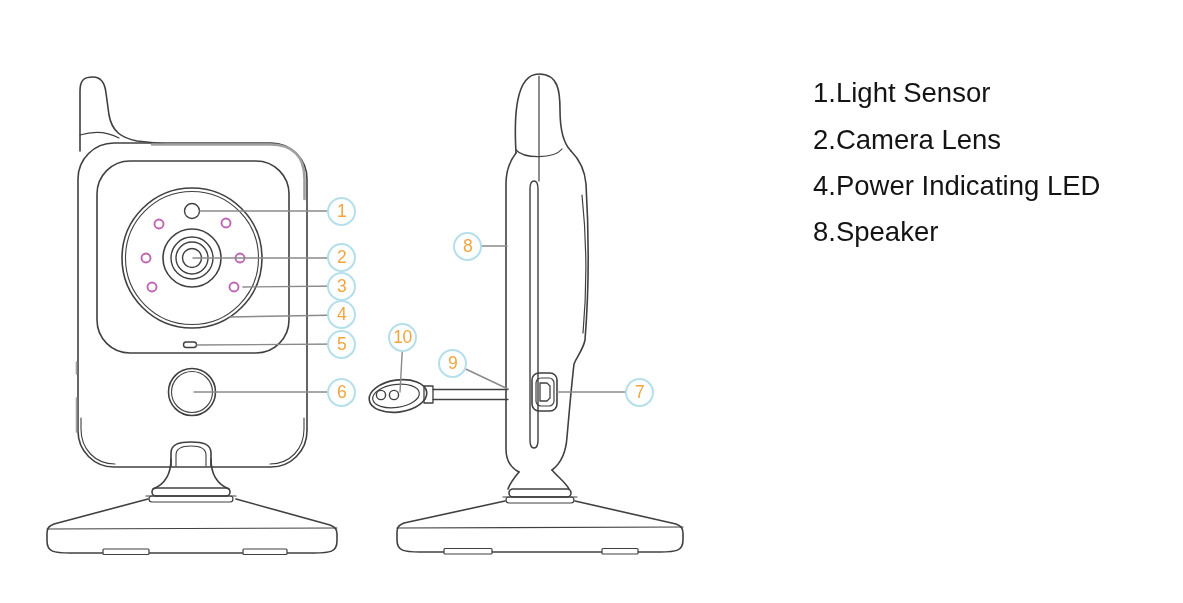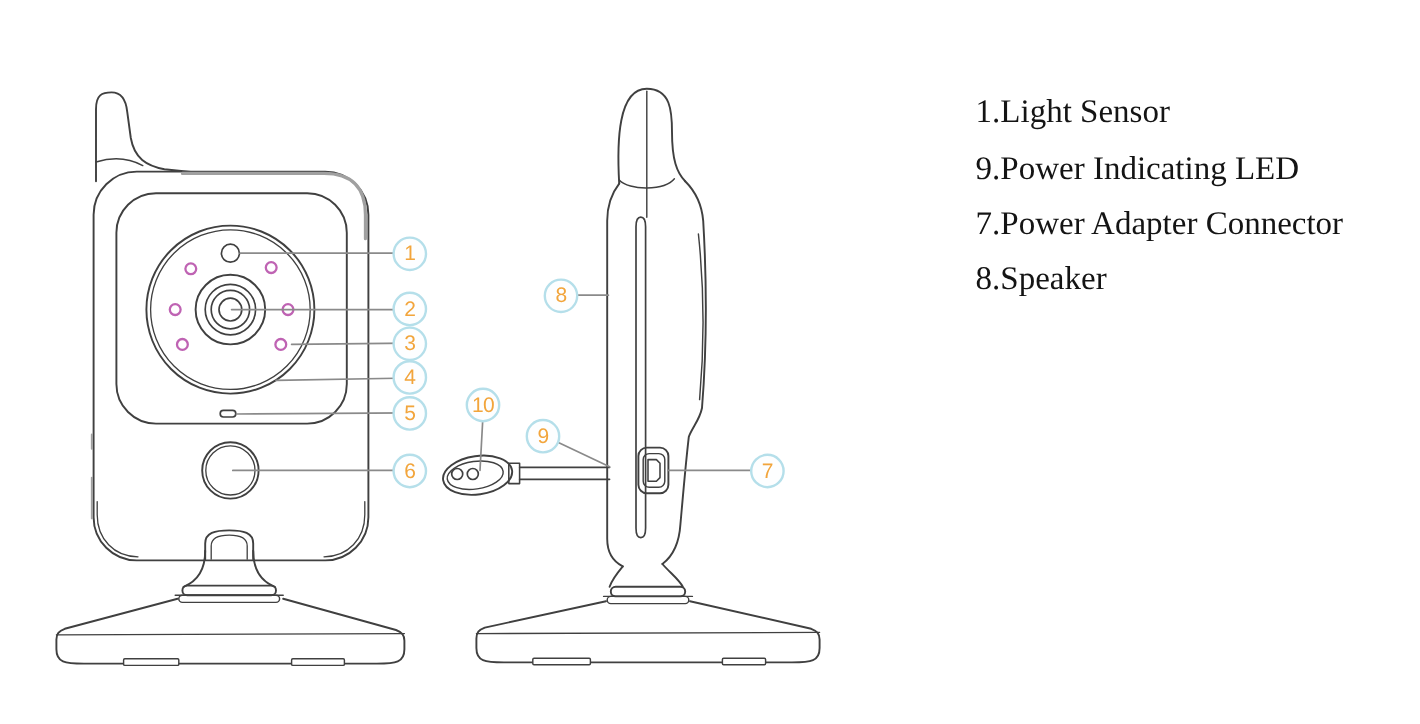--- a/index.html
+++ b/index.html
@@ -12,21 +12,21 @@
     position:absolute;width:29px;height:29px;box-sizing:border-box;
     border:2px solid #b5dfea;border-radius:50%;background:#fdfeff;
     color:#f2a53c;font-size:17.5px;line-height:25px;text-align:center;
     letter-spacing:-0.5px;
   }
   #legend{
     position:absolute;left:813px;top:70px;color:#141414;
   }
   .legend-item{
     height:46.4px;display:flex;align-items:center;
-    font-size:27.5px;white-space:nowrap;font-family:Liberation Serif, serif;
+    font-size:27.5px;white-space:nowrap;
   }
 </style>
 </head>
 <body>
 
 <div id="stage">
 
   <svg id="lineart" width="1183" height="603" viewBox="0 0 1183 603" fill="none" stroke-linecap="round" stroke-linejoin="round">
 
     <g stroke="#404040" stroke-width="1.6">
@@ -142,18 +142,18 @@
   <div class="callout" style="left:327px;top:300px;">4</div>
   <div class="callout" style="left:327px;top:330px;">5</div>
   <div class="callout" style="left:327px;top:378px;">6</div>
   <div class="callout" style="left:625px;top:378px;">7</div>
   <div class="callout" style="left:453px;top:232px;">8</div>
   <div class="callout" style="left:438px;top:349px;">9</div>
   <div class="callout" style="left:388px;top:323px;">10</div>
 
   <div id="legend">
     <div class="legend-item">1.Light Sensor</div>
-    <div class="legend-item">9.Power Indicating LED</div>
-    <div class="legend-item">7.Power Adapter Connector</div>
+    <div class="legend-item">2.Camera Lens</div>
+    <div class="legend-item">4.Power Indicating LED</div>
     <div class="legend-item">8.Speaker</div>
   </div>
 
 </div>
 
 </body></html>

